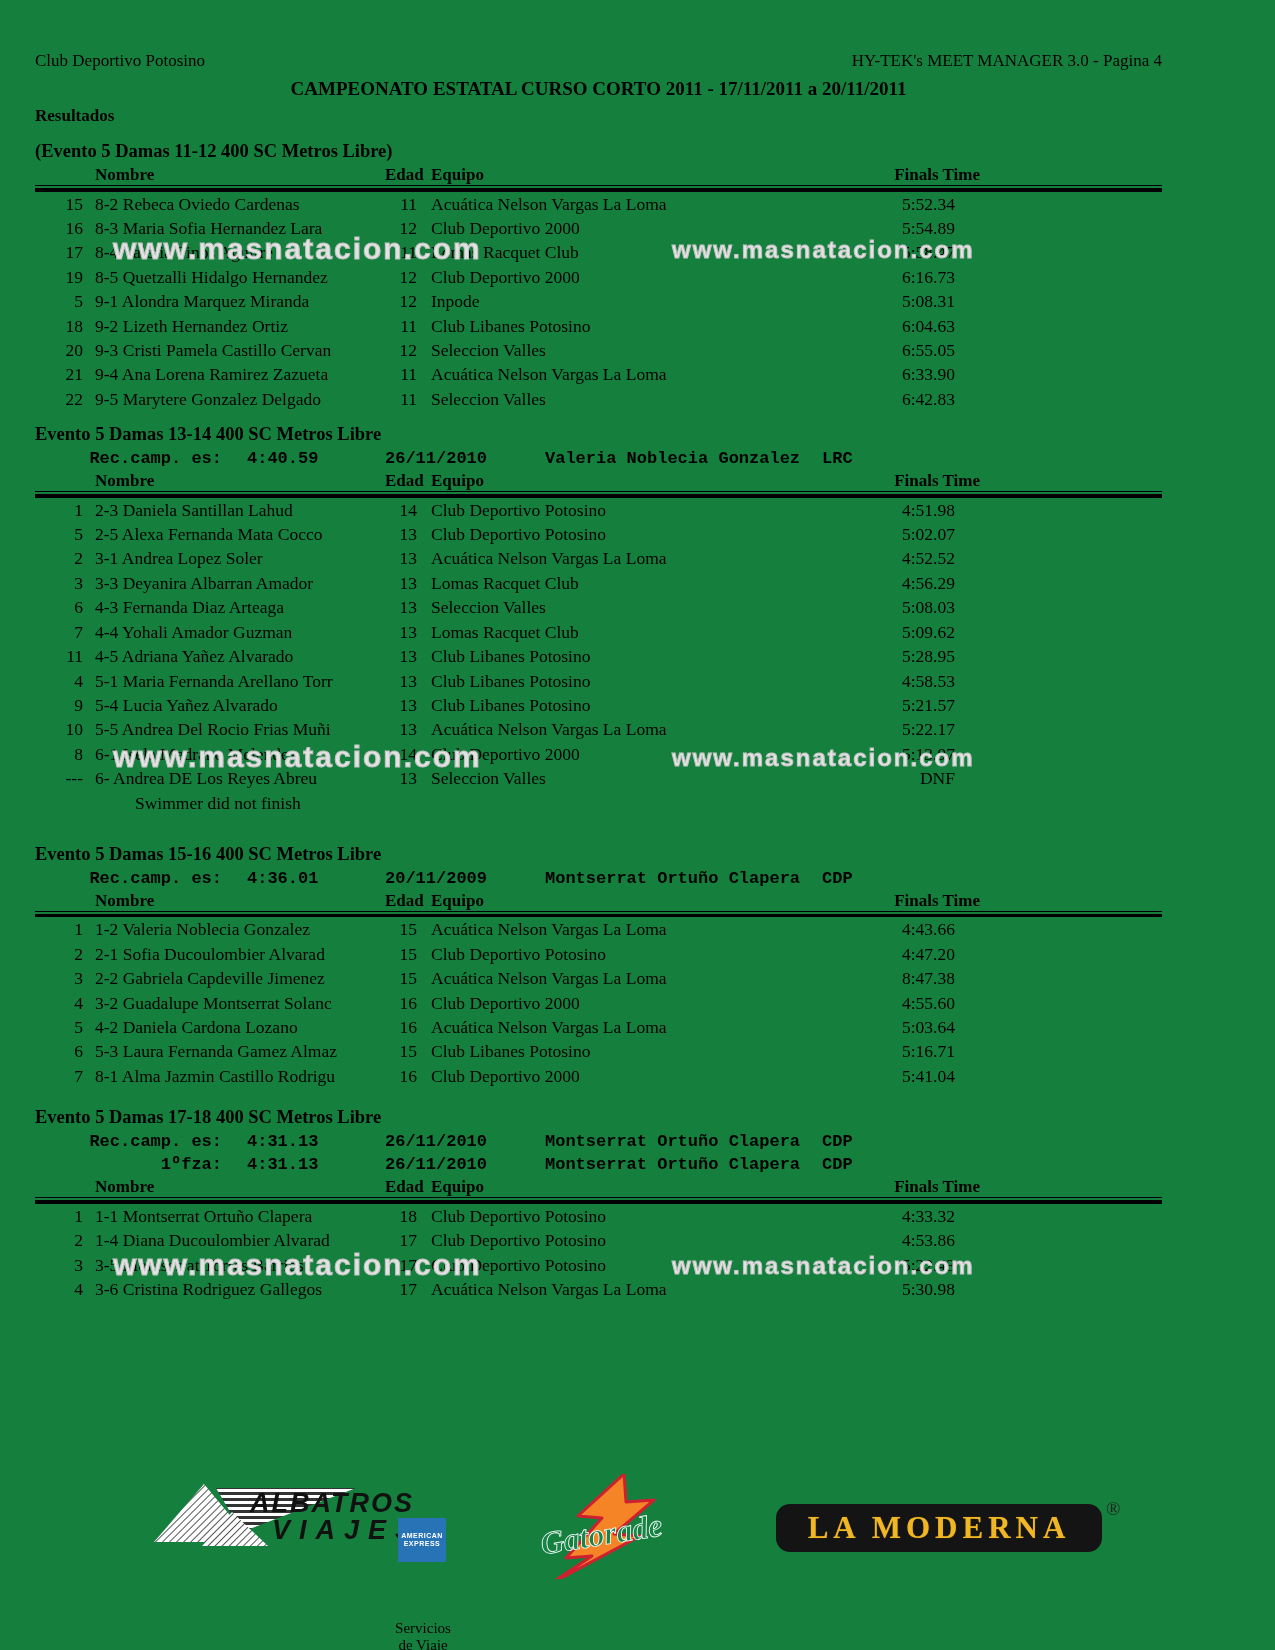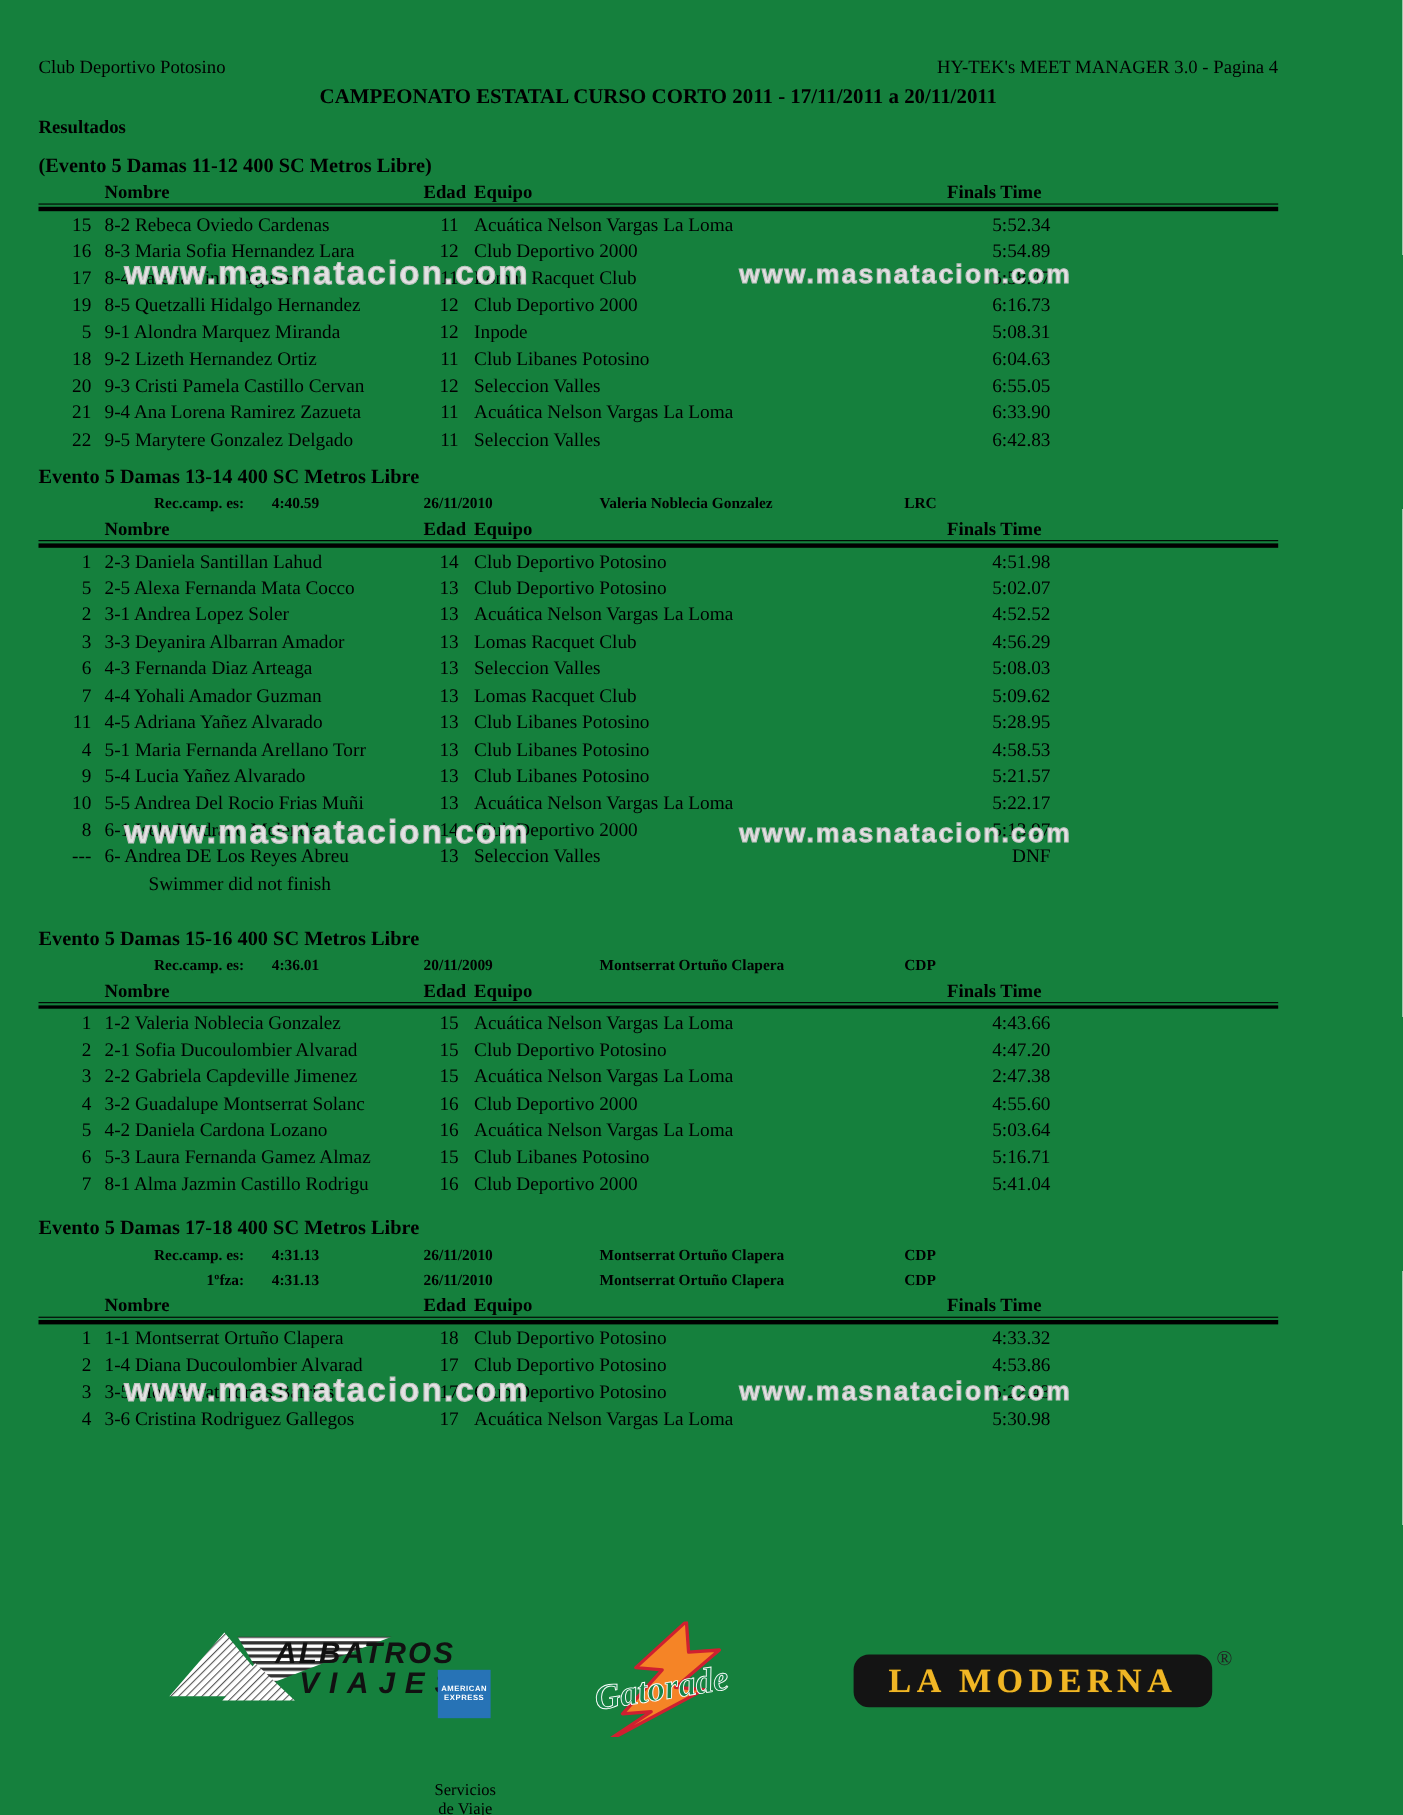--- a/index.html
+++ b/index.html
@@ -10,26 +10,26 @@
   .doc-header{display:flex;justify-content:space-between;font-size:17px;line-height:22px;}
   .doc-title{text-align:center;font-weight:bold;font-size:19px;line-height:26px;margin-top:4px;}
   .doc-subtitle{text-align:left;font-weight:bold;font-size:17px;line-height:24px;margin-top:2px;}
 
   .event-section{margin-top:10px;}
   .event-section.s3{margin-top:26px;}
   .event-section.s4{margin-top:16px;}
   .section-title{font-weight:bold;font-size:18.5px;line-height:26px;}
 
   .record-line{display:grid;grid-template-columns:187px 25px 100px 38px 110px 50px 277px 1fr;
-               font-weight:bold;font-size:14px;line-height:23px;}
+               font-weight:bold;font-size:17px;line-height:23px;font-family:Liberation Mono, monospace;}
   .record-label{text-align:right;}
 
   .col-header{display:grid;grid-template-columns:60px 290px 40px 6px 430px 119px 1fr;
               font-weight:bold;font-size:17px;line-height:21px;border-bottom:1.5px solid #000;}
-  .col-header .finals{}
+  .col-header .finals{text-align:right;}
   .thick-rule{height:3.5px;background:#000;margin-top:2px;}
 
   .result-row{display:grid;grid-template-columns:48px 12px 300px 22px 14px 430px 94px 1fr;
               font-size:17.5px;line-height:24.4px;white-space:nowrap;}
   .result-row .rank{text-align:right;}
   .result-row .age{text-align:right;}
   .result-row .time{text-align:right;}
   .dq-note{font-size:17.5px;line-height:24.4px;padding-left:100px;}
 
   .wm{position:absolute;font-family:"Liberation Sans",sans-serif;font-weight:bold;
@@ -332,21 +332,21 @@
             <span class="team">Club Deportivo Potosino</span>
             <span class="time">4:47.20</span>
           </div>
           <div class="result-row">
             <span class="rank">3</span>
             <span></span>
             <span class="name">2-2 Gabriela Capdeville Jimenez</span>
             <span class="age">15</span>
             <span></span>
             <span class="team">Acuática Nelson Vargas La Loma</span>
-            <span class="time">2:47.38</span>
+            <span class="time">8:47.38</span>
           </div>
           <div class="result-row">
             <span class="rank">4</span>
             <span></span>
             <span class="name">3-2 Guadalupe Montserrat Solanc</span>
             <span class="age">16</span>
             <span></span>
             <span class="team">Club Deportivo 2000</span>
             <span class="time">4:55.60</span>
           </div>

